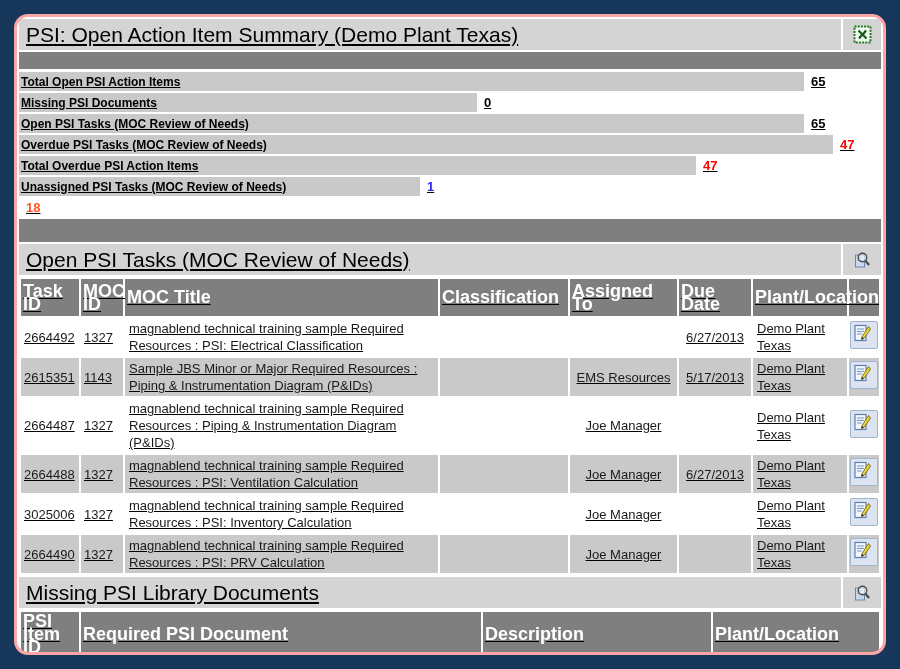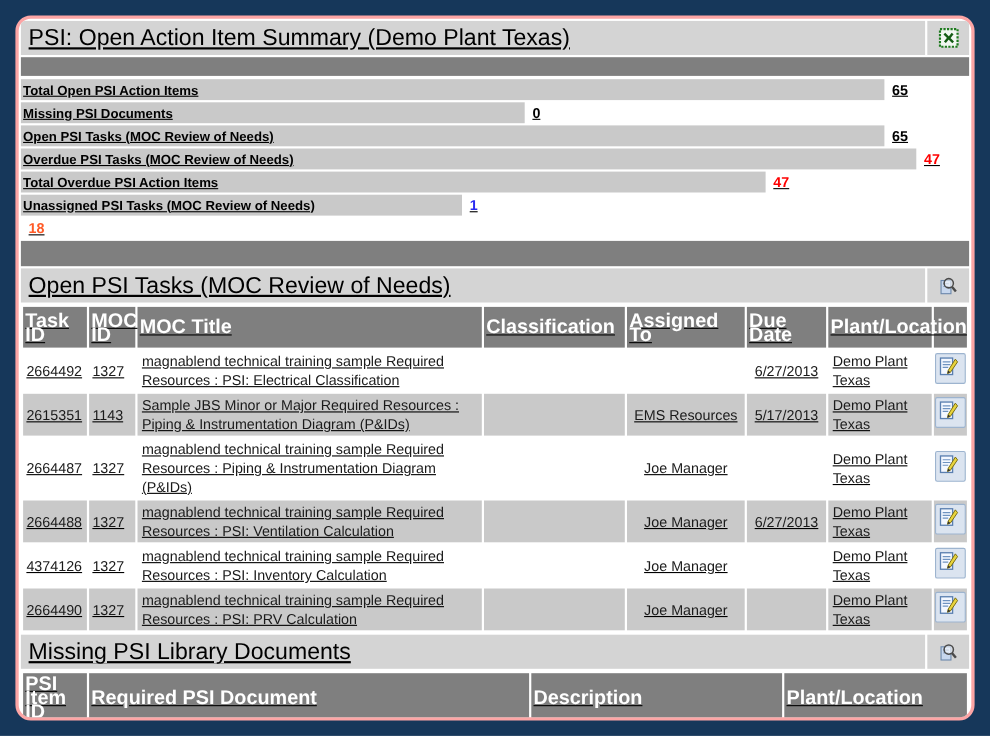--- a/index.html
+++ b/index.html
@@ -238,21 +238,21 @@
           <td class="cell-icon"><span class="edit-btn"><span><svg width="20" height="20" viewBox="0 0 20 20">
                     <rect x="3" y="2.5" width="11" height="15" fill="#f4f8ff" stroke="#5a7fb0" stroke-width="1.2"></rect>
                     <line x1="5" y1="6" x2="12" y2="6" stroke="#6f93c0"></line>
                     <line x1="5" y1="8.5" x2="12" y2="8.5" stroke="#6f93c0"></line>
                     <line x1="5" y1="11" x2="10" y2="11" stroke="#6f93c0"></line>
                     <path d="M16.5 3.5 L18.5 6 L12 15.5 L9.4 16.6 L10 13.8 Z" fill="#e8d43c" stroke="#7a6c12" stroke-width="0.9"></path>
                     <path d="M10 13.8 L9.4 16.6 L12 15.5 Z" fill="#333"></path>
                   </svg></span></span></td>
         </tr>
         <tr>
-          <td class="cell-id">4374126</td>
+          <td class="cell-id">3025006</td>
           <td class="cell-id">1327</td>
           <td>magnablend technical training sample Required Resources : PSI: Inventory Calculation</td>
           <td></td>
           <td class="cell-center">Joe Manager</td>
           <td class="cell-center"></td>
           <td>Demo Plant Texas</td>
           <td class="cell-icon"><span class="edit-btn"><span><svg width="20" height="20" viewBox="0 0 20 20">
                     <rect x="3" y="2.5" width="11" height="15" fill="#f4f8ff" stroke="#5a7fb0" stroke-width="1.2"></rect>
                     <line x1="5" y1="6" x2="12" y2="6" stroke="#6f93c0"></line>
                     <line x1="5" y1="8.5" x2="12" y2="8.5" stroke="#6f93c0"></line>

